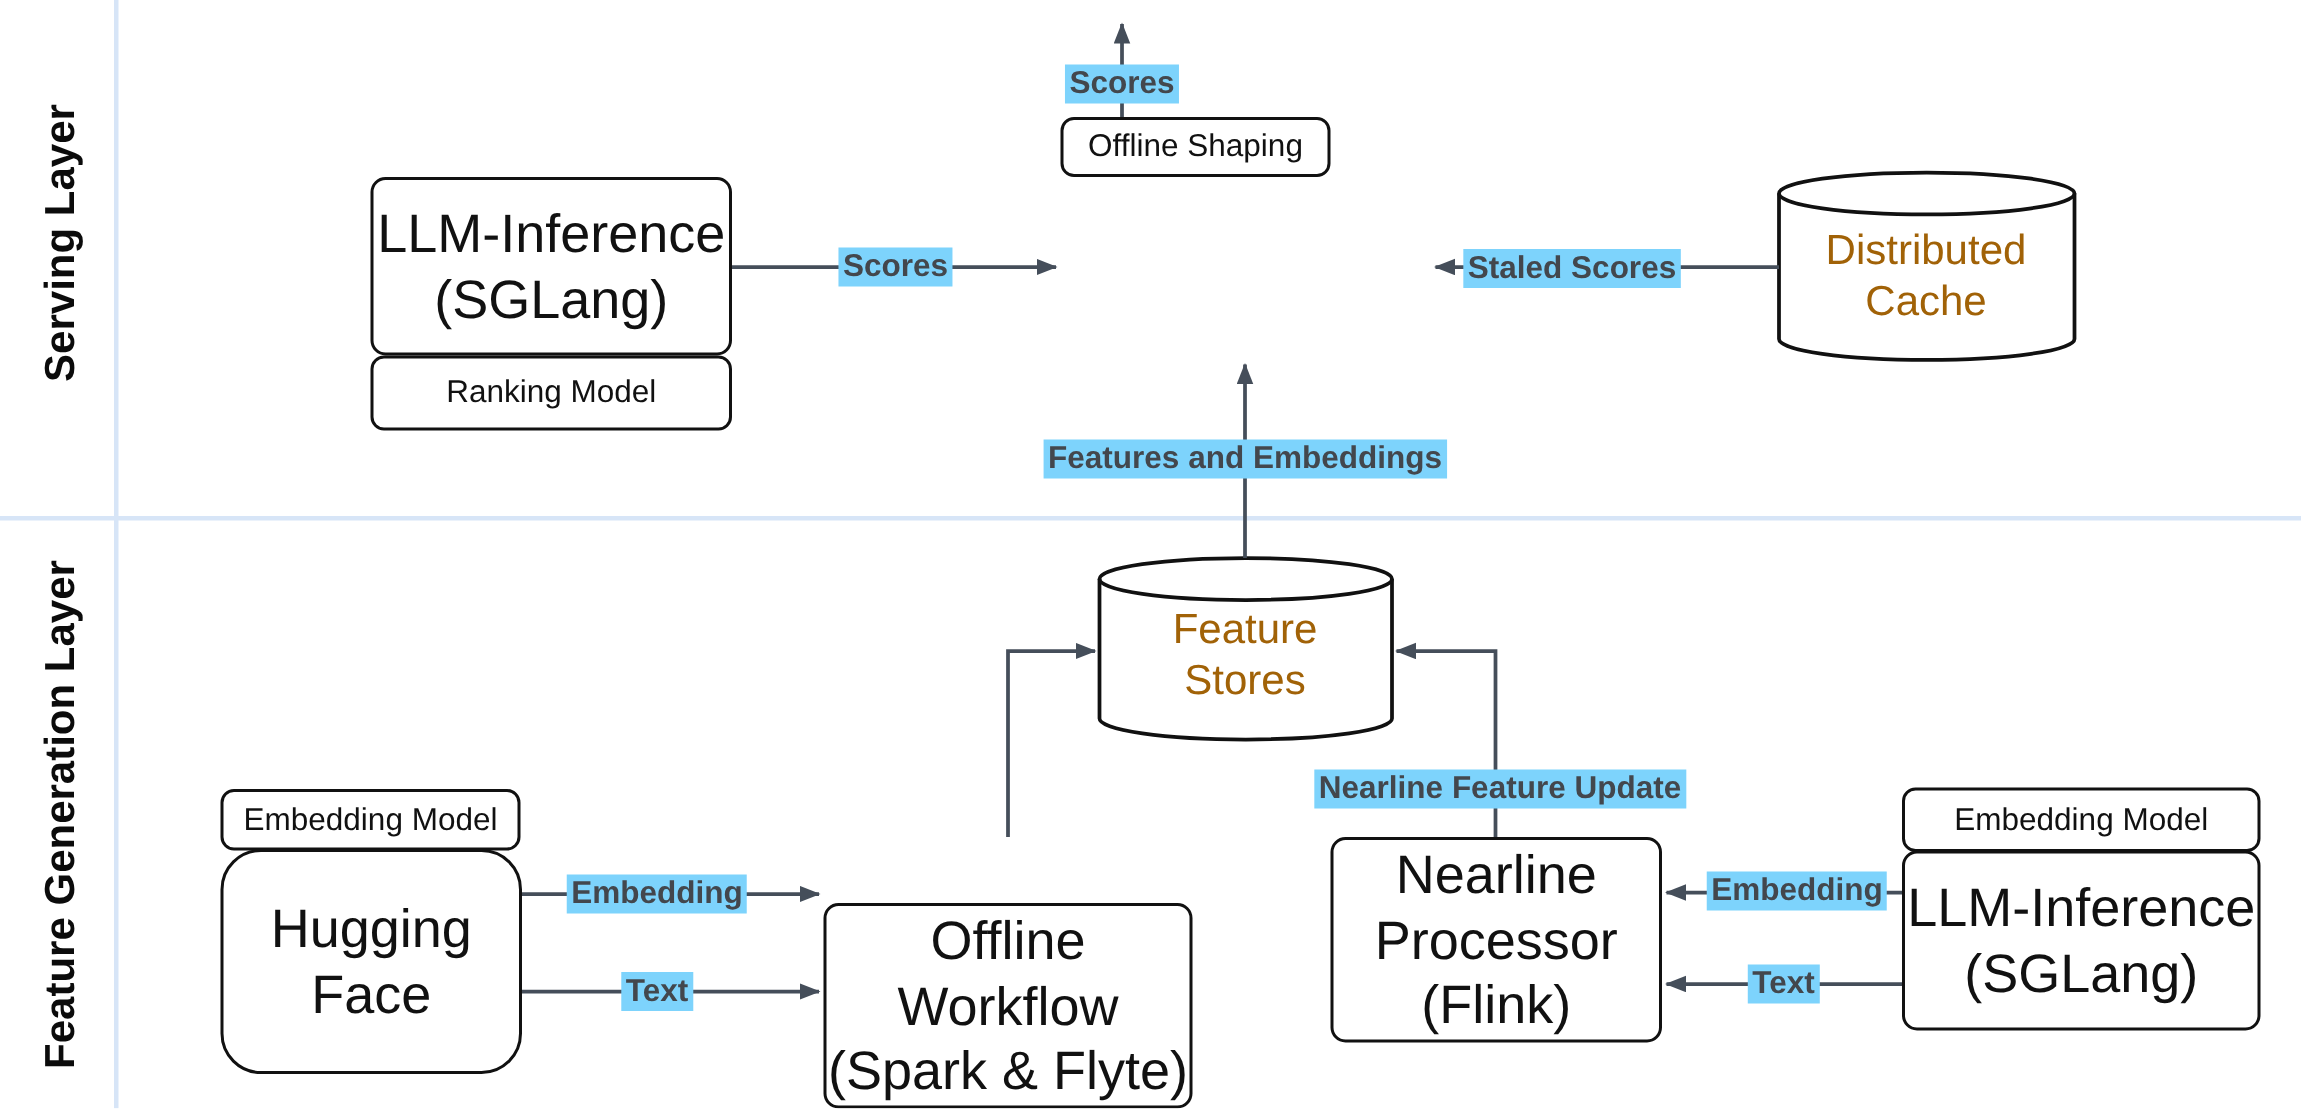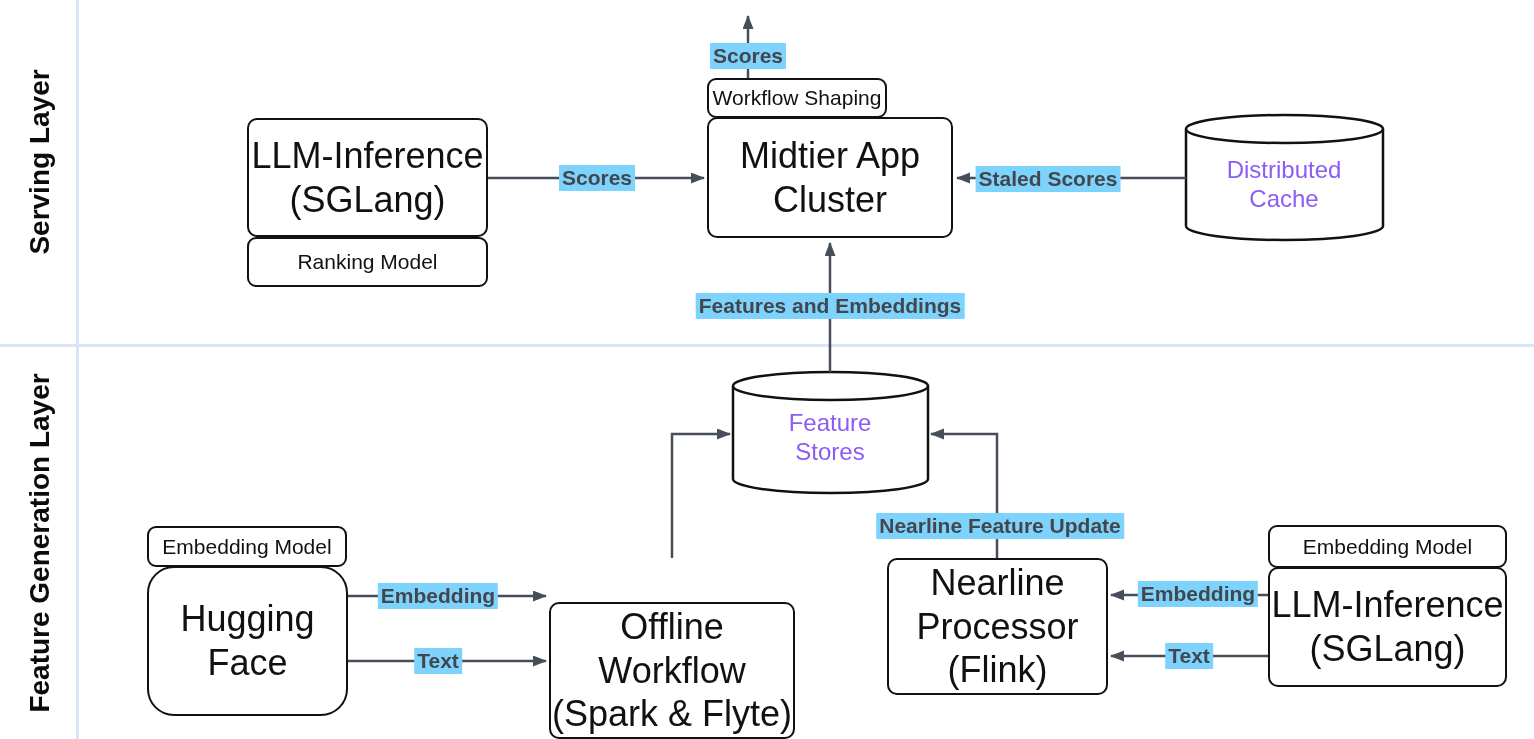--- a/index.html
+++ b/index.html
@@ -26,22 +26,22 @@
   #node-ranking{left:247px;top:237px;width:241px;height:50px;}
   #node-traffic{left:707px;top:78px;width:180px;height:40px;}
   #node-midtier{left:707px;top:117px;width:246px;height:121px;}
   #node-emb-left{left:147px;top:526px;width:200px;height:41px;}
   #node-hugging{left:147px;top:566px;width:201px;height:150px;border-radius:27px;}
   #node-offline{left:549px;top:558px;width:246px;height:137px;margin-top:44px;}
   #node-nearline{left:887px;top:558px;width:221px;height:137px;}
   #node-emb-right{left:1268px;top:525px;width:239px;height:43px;}
   #node-llm-feature{left:1268px;top:567px;width:239px;height:120px;}
   .cyl-label{
-    position:absolute;transform:translate(-50%,-50%);font-size:24px;line-height:1.22;
-    text-align:center;white-space:pre-line;color:#8b5cf6;
+    position:absolute;transform:translate(-50%,-50%);font-size:28px;line-height:1.22;
+    text-align:center;white-space:pre-line;color:#a16207;
   }
   #cyl-label-cache{left:1284px;top:184px;}
   #cyl-label-stores{left:830px;top:437px;}
   .edge-label{
     position:absolute;transform:translate(-50%,-50%);font-weight:bold;font-size:21px;
     color:#43474d;background:#7dd3fc;padding:1px 3px;white-space:nowrap;
   }
   #el-scores-top{left:748px;top:56px;}
   #el-scores-left{left:597px;top:178px;}
   #el-staled{left:1048px;top:179px;}
@@ -88,23 +88,21 @@
       <path d="M830,372 L830,243" marker-end="url(#arw)"></path>
       <path d="M672,558 L672,434 L730,434" marker-end="url(#arw)"></path>
       <path d="M997,558 L997,434 L931,434" marker-end="url(#arw)"></path>
       <path d="M348,596 L546,596" marker-end="url(#arw)"></path>
       <path d="M348,661 L546,661" marker-end="url(#arw)"></path>
       <path d="M1268,595 L1111,595" marker-end="url(#arw)"></path>
       <path d="M1268,656 L1111,656" marker-end="url(#arw)"></path>
     </g>
   </svg>
 
-  <div class="node small" id="node-traffic">Workflow Shaping</div>
-  <div class="node" id="node-midtier">Midtier App
-Cluster</div>
+  <div class="node small" id="node-traffic">Offline Shaping</div>
   <div class="node" id="node-llm-serving">LLM-Inference
 (SGLang)</div>
   <div class="node small" id="node-ranking">Ranking Model</div>
   <div class="node small" id="node-emb-left">Embedding Model</div>
   <div class="node" id="node-hugging">Hugging
 Face</div>
   <div class="node" id="node-offline">Offline
 Workflow
 (Spark &amp; Flyte)</div>
   <div class="node" id="node-nearline">Nearline

